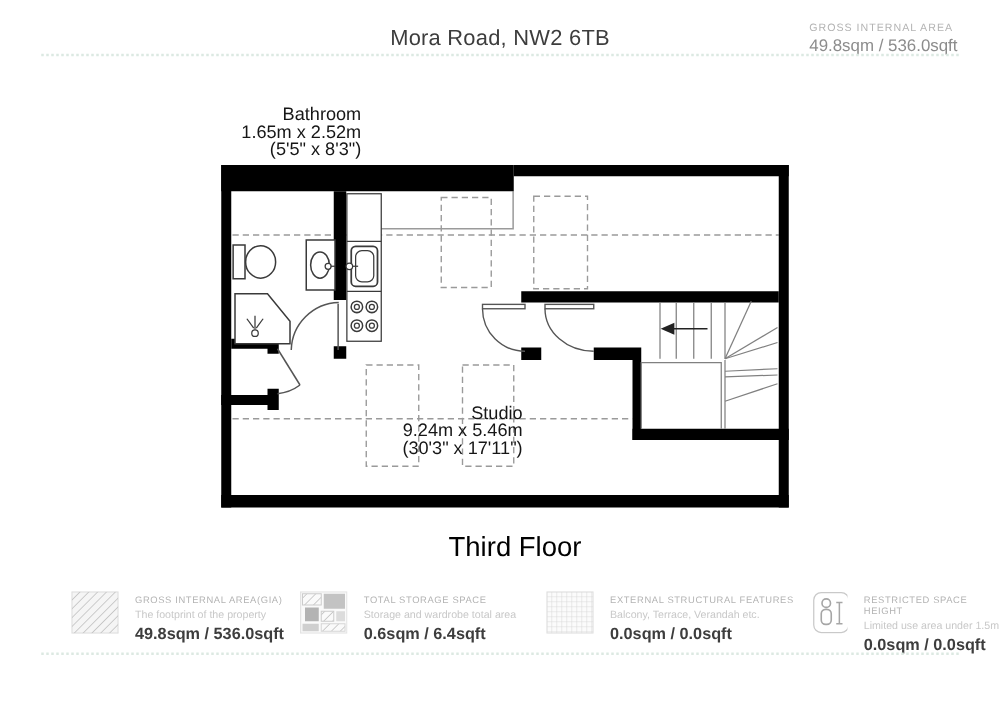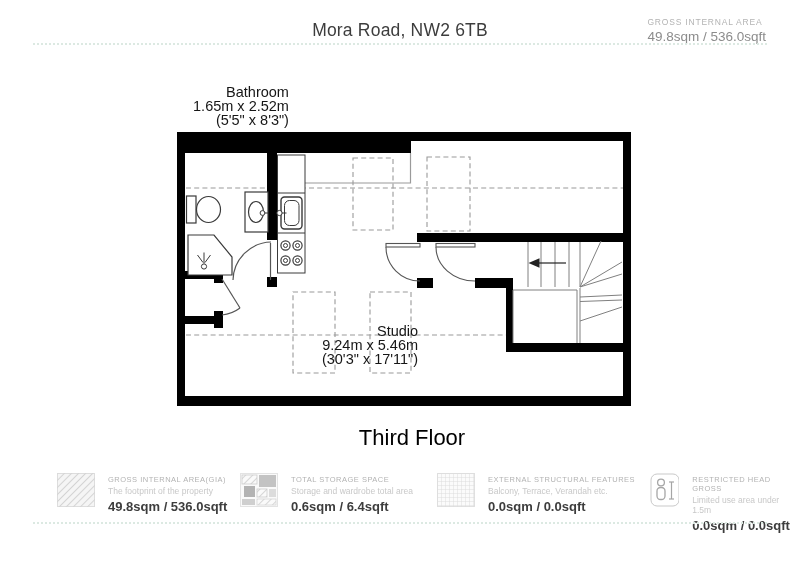--- a/index.html
+++ b/index.html
@@ -228,20 +228,20 @@
   <div class="foot-item" style="left:650px;">
     <svg width="30" height="34">
       <rect x="1" y="1" width="28" height="32" rx="6" fill="#ffffff" stroke="#c9c9c9"></rect>
       <circle cx="11" cy="9.5" r="3.4" fill="none" stroke="#a6a6a6" stroke-width="1.3"></circle>
       <rect x="7" y="14.5" width="8" height="12" rx="3.5" fill="none" stroke="#a6a6a6" stroke-width="1.3"></rect>
       <line x1="21.5" y1="9" x2="21.5" y2="26" stroke="#a6a6a6" stroke-width="1.2"></line>
       <line x1="19" y1="9" x2="24" y2="9" stroke="#a6a6a6" stroke-width="1.2"></line>
       <line x1="19" y1="26" x2="24" y2="26" stroke="#a6a6a6" stroke-width="1.2"></line>
     </svg>
     <div class="foot-texts">
-      <div class="foot-label">RESTRICTED HEAD GROSS</div>
+      <div class="foot-label">RESTRICTED SPACE HEIGHT</div>
       <div class="foot-sub">Limited use area under 1.5m</div>
       <div class="foot-value">0.0sqm / 0.0sqft</div>
     </div>
   </div>
 
   <div class="sep sep-bottom"></div>
 </div>
 
 </body></html>

